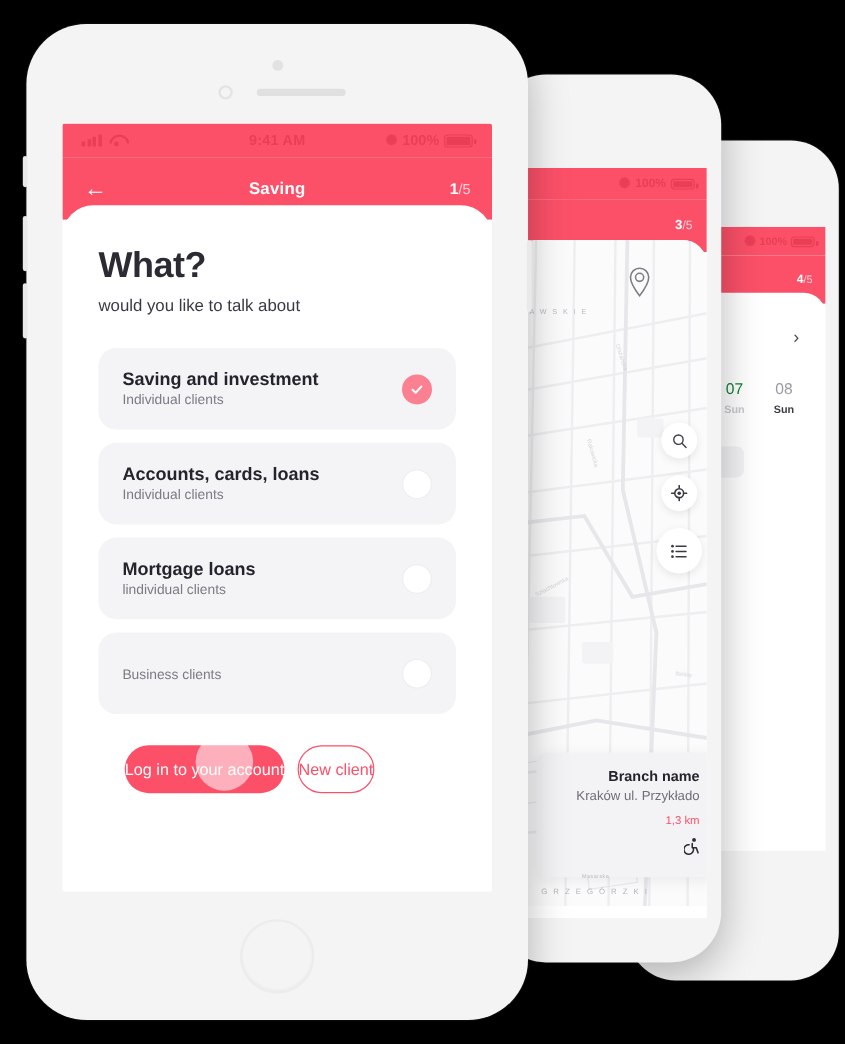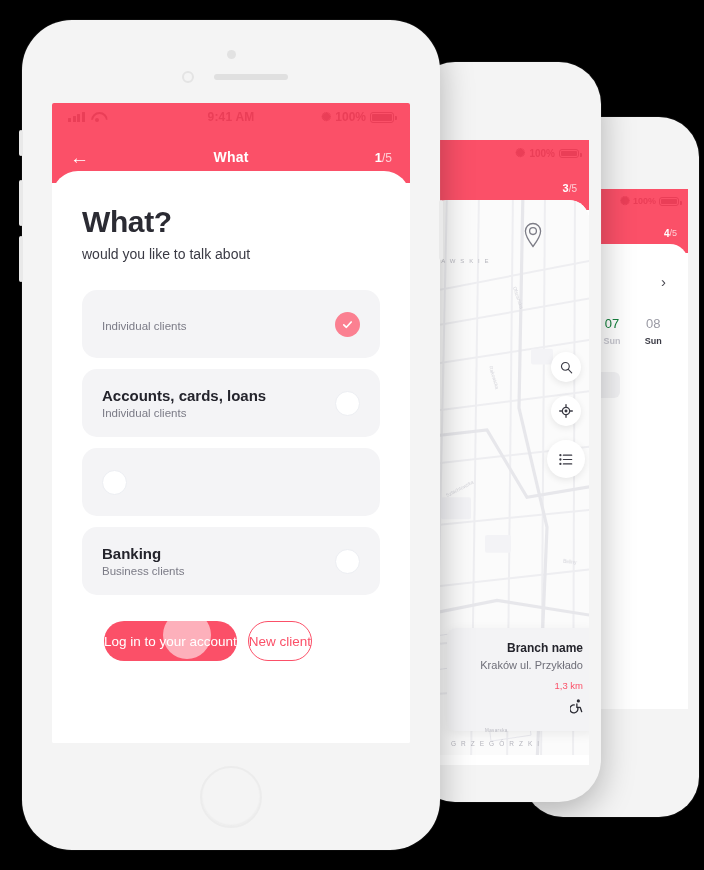--- a/index.html
+++ b/index.html
@@ -438,58 +438,62 @@
           <span class="bt">✺</span>
           <span>100%</span>
           <span class="battery">
               <span></span>
             </span>
         </div>
       </div>
 
       <div class="navbar">
         <div class="nav-back">←</div>
-        <div class="nav-title">What</div>
+        <div class="nav-title">Saving</div>
         <div class="nav-step">
           <b>1</b><span>/5</span>
         </div>
       </div>
 
       <div class="sheet">
         <div class="h-title">What?</div>
         <div class="h-sub">would you like to talk about</div>
 
         <div class="options">
 
           <div class="opt">
             <div class="opt-txt">
+              <div class="opt-name">Saving and investment</div>
               <div class="opt-desc">Individual clients</div>
             </div>
             <div class="radio checked">
               <svg viewBox="0 0 14 14">
                 <path d="M3 7.3 L5.8 10 L11 4.3" fill="none" stroke="#fff" stroke-width="1.8" stroke-linecap="round" stroke-linejoin="round"></path>
               </svg>
             </div>
           </div>
 
           <div class="opt">
             <div class="opt-txt">
               <div class="opt-name">Accounts, cards, loans</div>
               <div class="opt-desc">Individual clients</div>
             </div>
             <div class="radio"></div>
           </div>
 
           <div class="opt">
+            <div class="opt-txt">
+              <div class="opt-name">Mortgage loans</div>
+              <div class="opt-desc">lindividual clients</div>
+            </div>
             <div class="radio"></div>
           </div>
 
           <div class="opt">
             <div class="opt-txt">
-              <div class="opt-name">Banking</div>
               <div class="opt-desc">Business clients</div>
             </div>
             <div class="radio"></div>
           </div>
 
         </div>
 
         <div class="cta-wrap">
           <div class="btn btn-primary">Log in to your account</div>
           <div class="btn btn-outline">New client</div>

